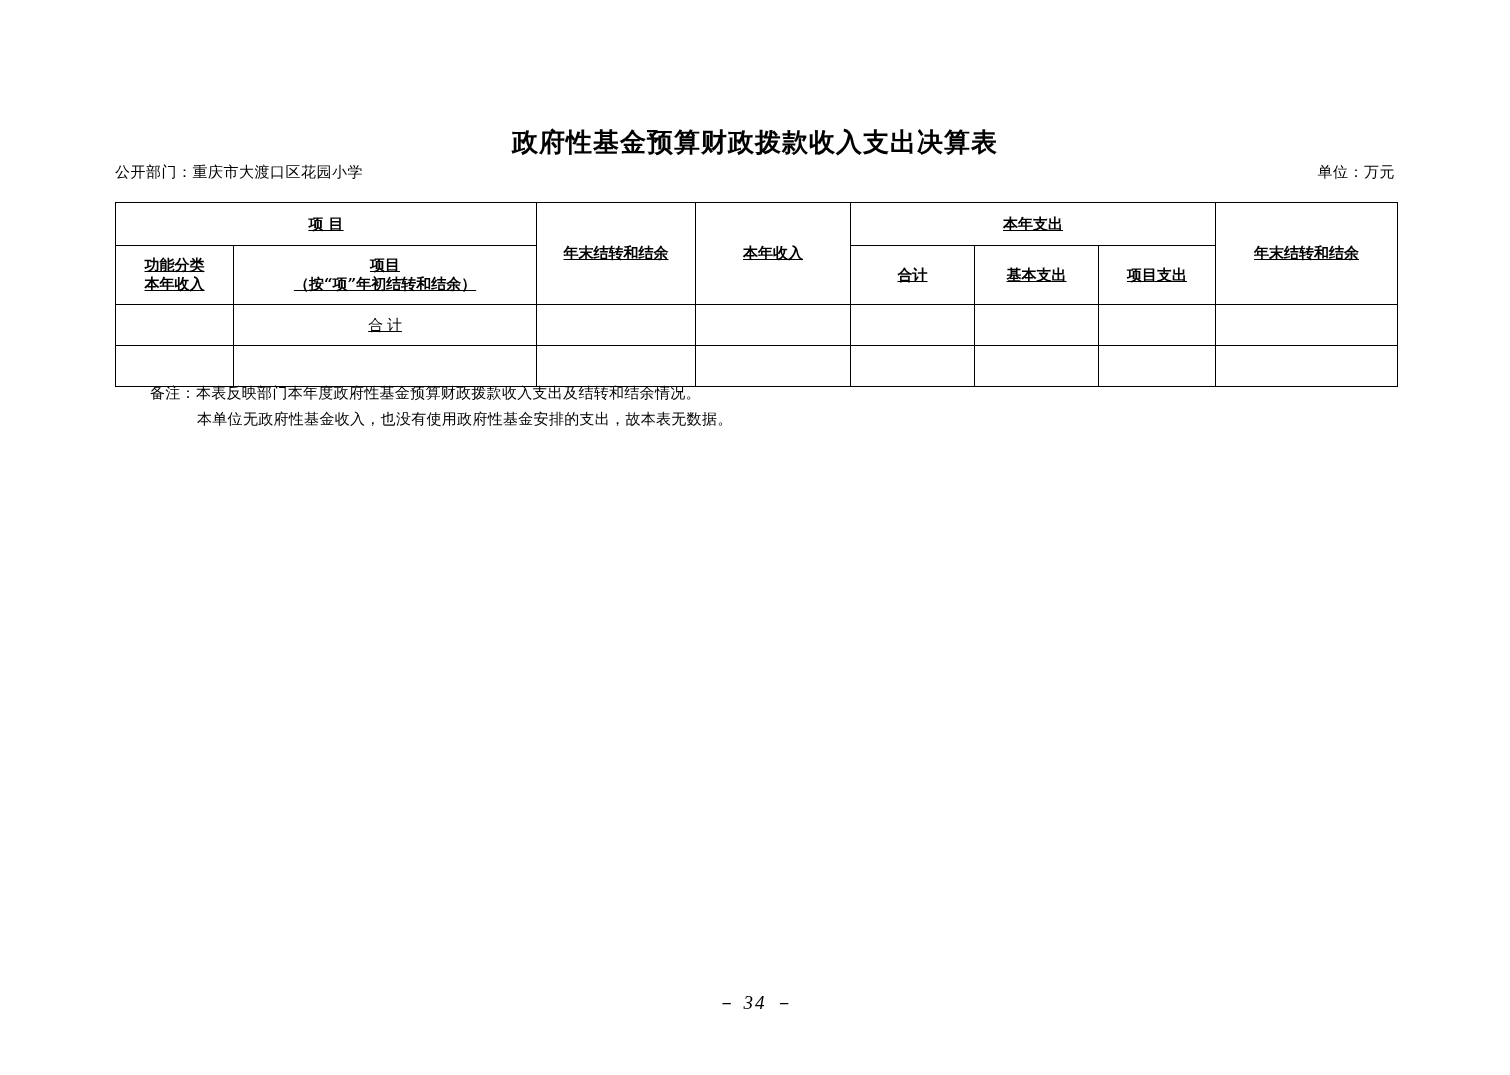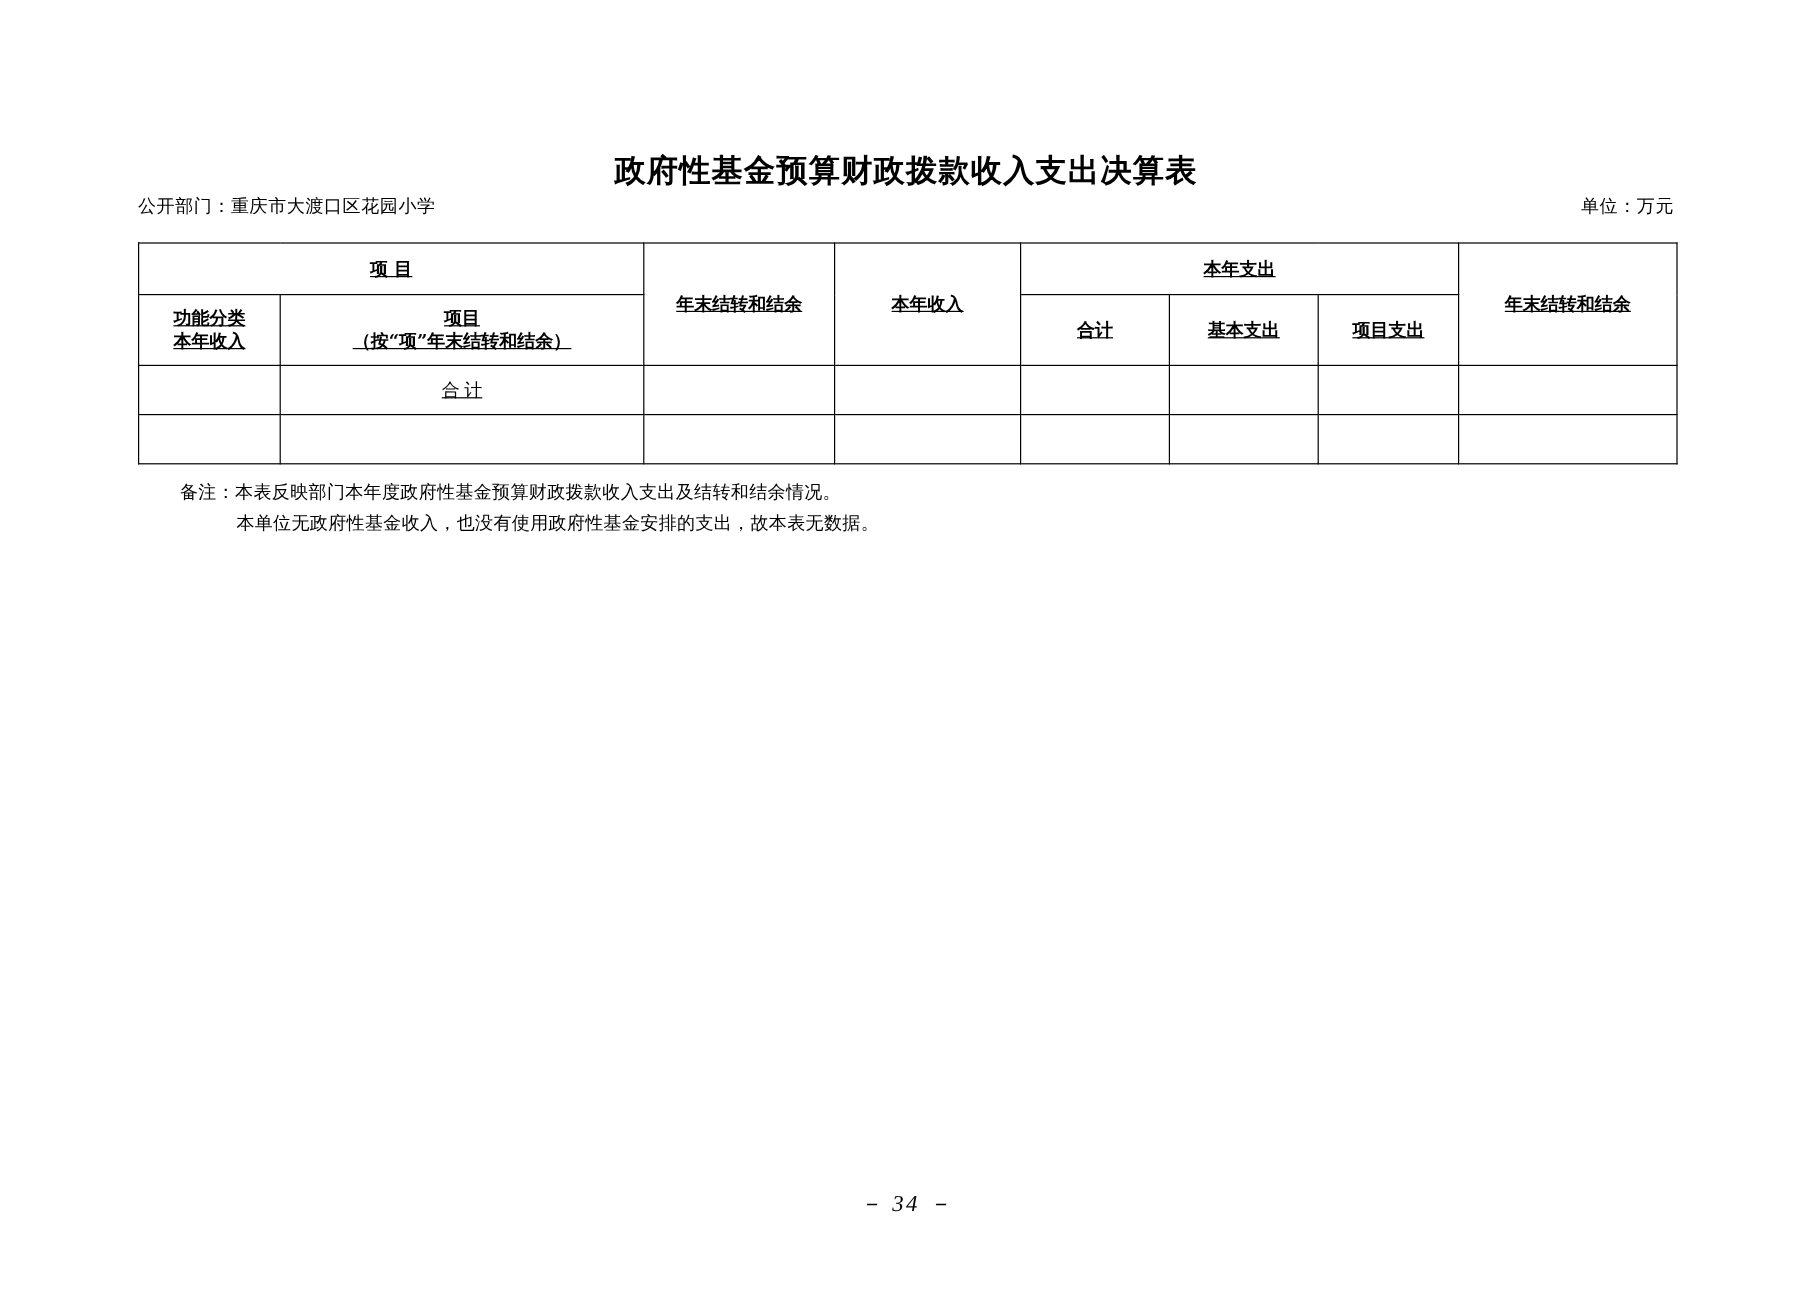--- a/index.html
+++ b/index.html
@@ -69,21 +69,21 @@
     font-family: "DejaVu Serif", "Liberation Serif", serif;
     font-weight: bold;
   }
   .h-row1 th { height: 42px; }
   .h-row2 th { height: 58px; }
   .body-row td { height: 40px; margin-top: 16px; }
   .sub2 { line-height: 1.25; }
   .note {
     position: absolute;
     left: 150px;
-    top: 398px;
+    top: 380px;
     font-size: 15px;
     line-height: 1.75;
     letter-spacing: 0.3px;
     font-family: Liberation Serif, serif;
   }
   .note .l2 {
     display: block;
     padding-left: 47px;
   }
   .page-num {
@@ -127,21 +127,21 @@
         <th colspan="3">本年支出</th>
         <th rowspan="2">年末结转和结余</th>
       </tr>
       <tr class="h-row2">
         <th>
           <span class="sub2" style="display:block">功能分类</span>
           <span class="sub2" style="display:block">本年收入</span>
         </th>
         <th>
           <span class="sub2" style="display:block">项目</span>
-          <span class="sub2 nowrap" style="display:block">（按“项”年末结转和结余）</span>
+          <span class="sub2 nowrap" style="display:block">（按“项”年初结转和结余）</span>
         </th>
         <th>合计</th>
         <th>基本支出</th>
         <th>项目支出</th>
       </tr>
     </thead>
     <tbody>
       <tr class="body-row">
         <td></td>
         <td>合  计</td>

